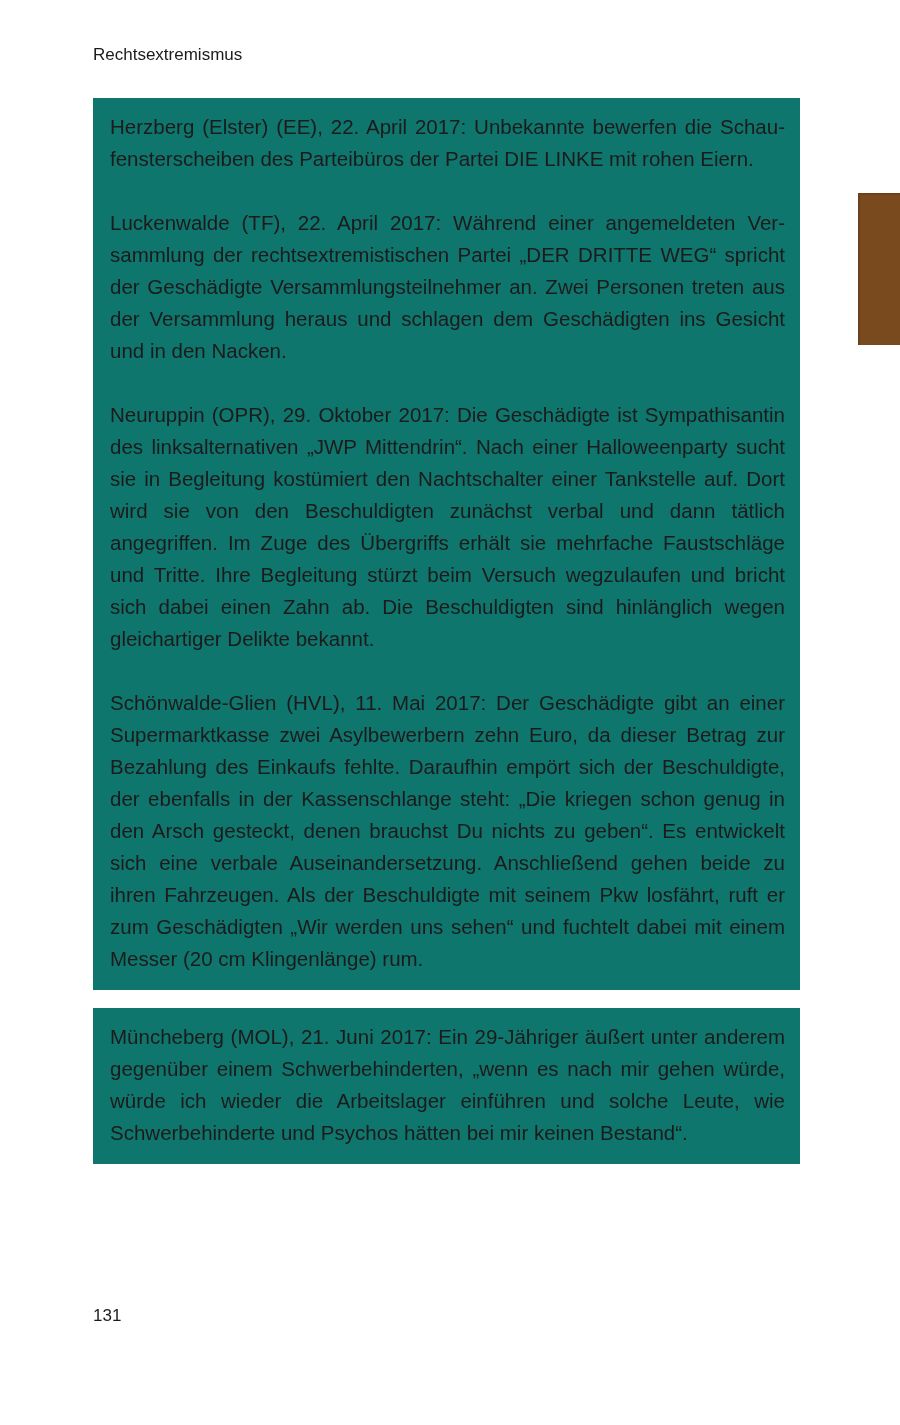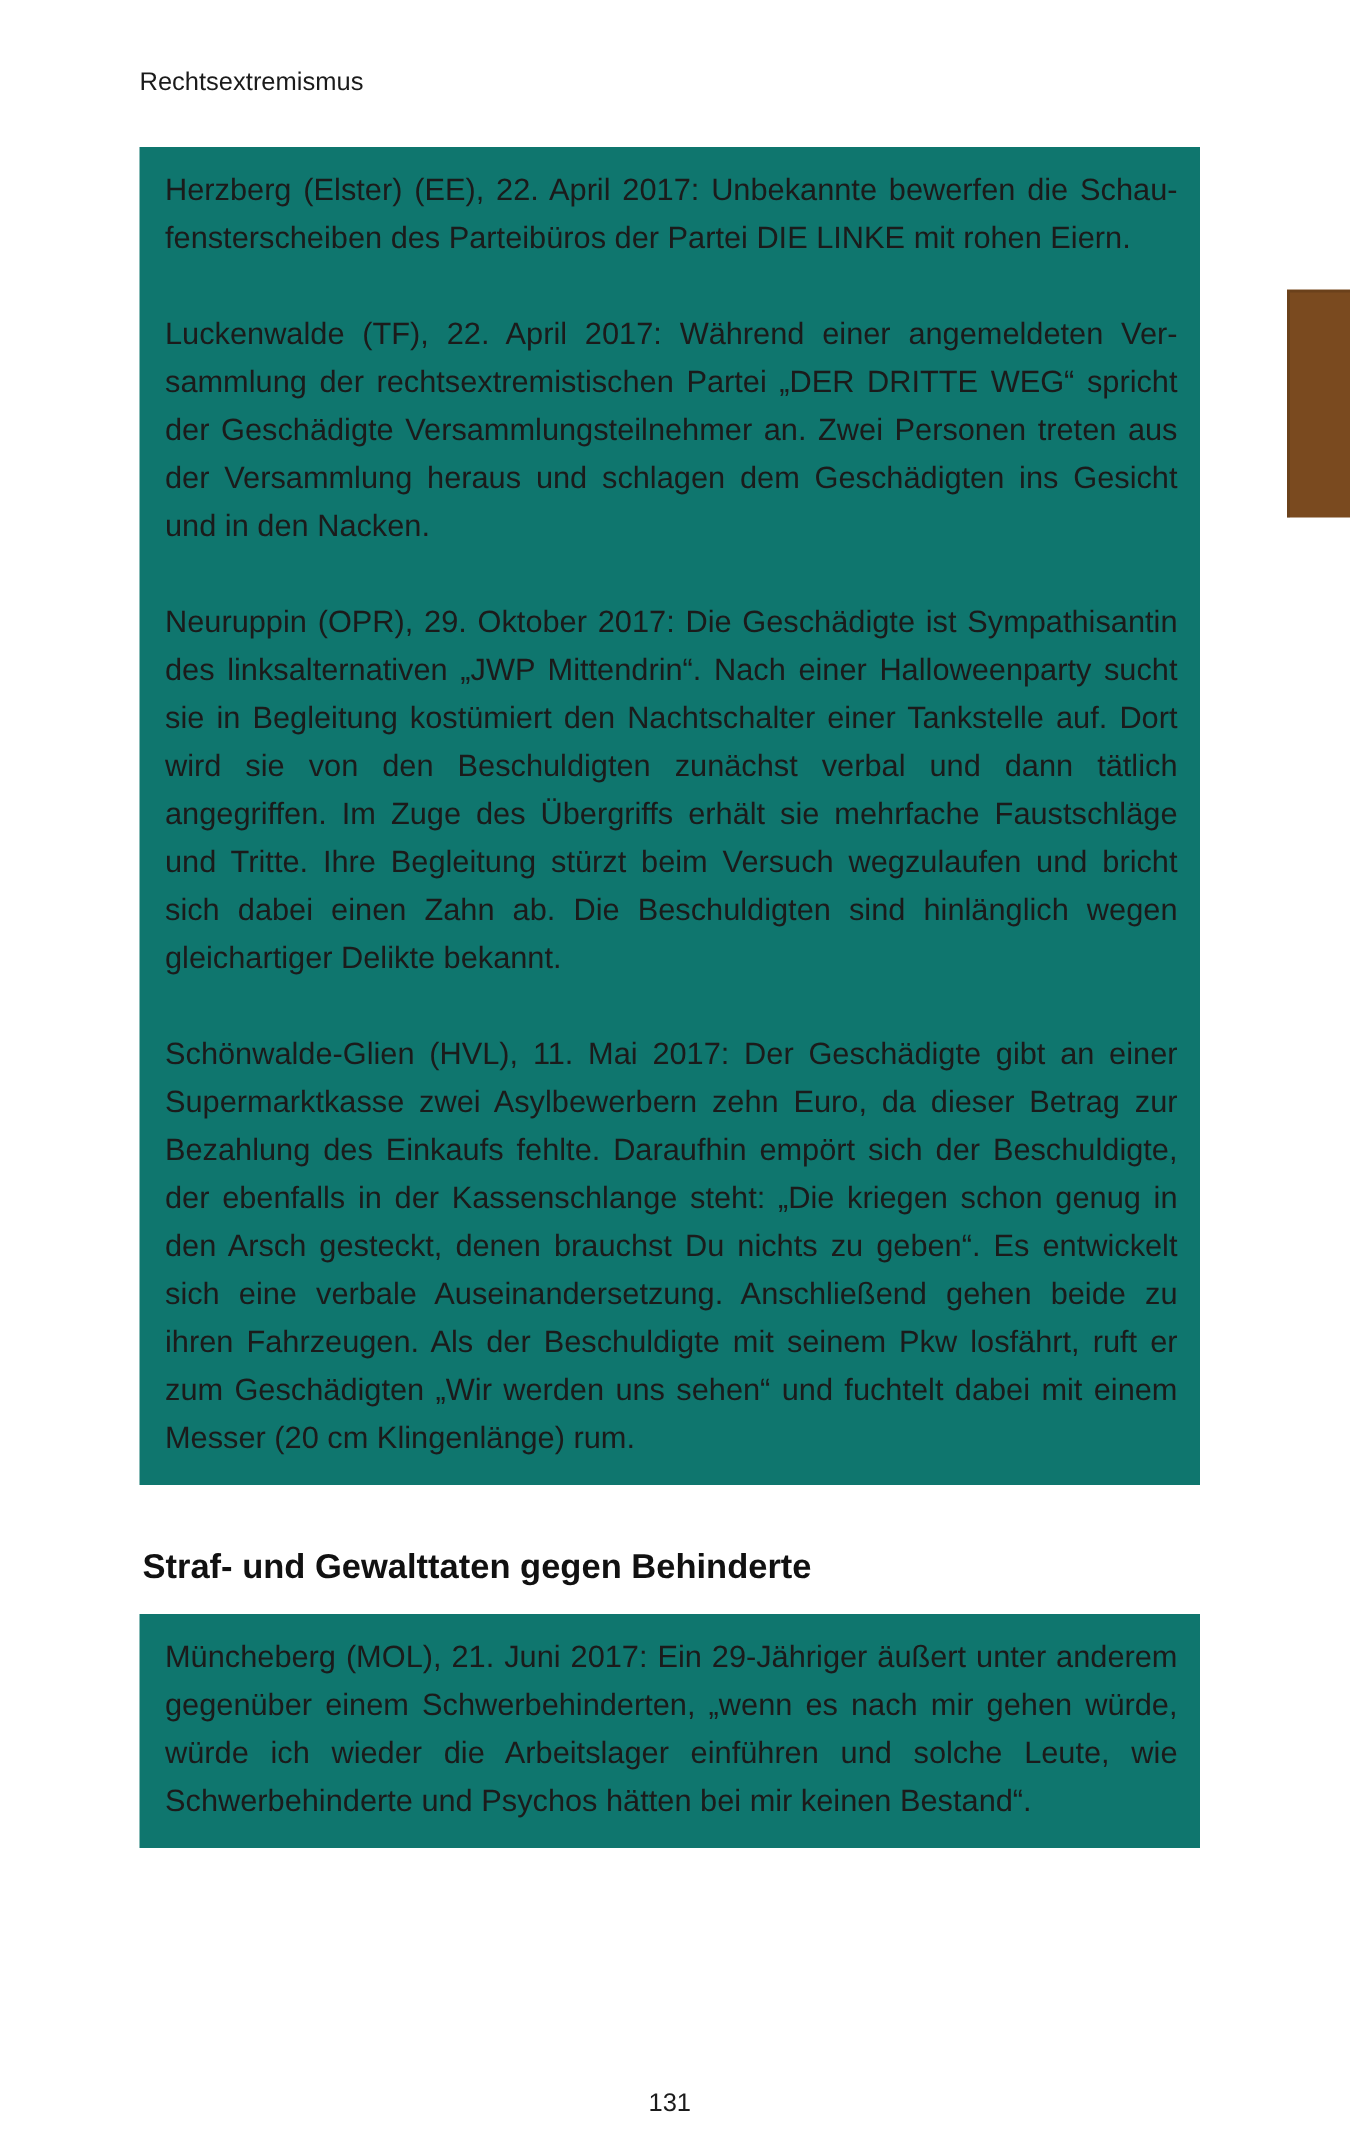--- a/index.html
+++ b/index.html
@@ -59,24 +59,23 @@
     position: absolute;
     top: 193px;
     right: 0;
     width: 42px;
     height: 152px;
     background: #7a4a1f;
     box-shadow: inset 2px 2px 0 rgba(0,0,0,0.12);
   }
   .page-number {
     position: absolute;
-    top: 1392px;
+    top: 1306px;
     left: 93px;
     width: 707px;
-    text-align: center;
     font-size: 17px;
     line-height: 20px;
   }
 </style>
 </head>
 <body>
 
 <header class="page-header">
   <span>Rechtsextremismus</span>
 </header>
@@ -85,21 +84,20 @@
 
 <main class="content">
 
   <section class="incident-block first">
     <p>Herzberg (Elster) (EE), 22. April 2017: Unbekannte bewerfen die Schau­fensterscheiben des Parteibüros der Partei DIE LINKE mit rohen Eiern.</p>
     <p>Luckenwalde (TF), 22. April 2017: Während einer angemeldeten Ver­sammlung der rechtsextremistischen Partei „DER DRITTE WEG“ spricht der Geschädigte Versammlungsteilnehmer an. Zwei Personen treten aus der Versammlung heraus und schlagen dem Geschädigten ins Gesicht und in den Nacken.</p>
     <p>Neuruppin (OPR), 29. Oktober 2017: Die Geschädigte ist Sympathisan­tin des linksalternativen „JWP Mittendrin“. Nach einer Halloweenparty sucht sie in Begleitung kostümiert den Nachtschalter einer Tankstelle auf. Dort wird sie von den Beschuldigten zunächst verbal und dann tätlich angegriffen. Im Zuge des Übergriffs erhält sie mehrfache Faust­schläge und Tritte. Ihre Begleitung stürzt beim Versuch wegzulaufen und bricht sich dabei einen Zahn ab. Die Beschuldigten sind hinlänglich wegen gleichartiger Delikte bekannt.</p>
     <p>Schönwalde-Glien (HVL), 11. Mai 2017: Der Geschädigte gibt an einer Supermarktkasse zwei Asylbewerbern zehn Euro, da dieser Betrag zur Bezahlung des Einkaufs fehlte. Daraufhin empört sich der Beschuldigte, der ebenfalls in der Kassenschlange steht: „Die kriegen schon genug in den Arsch gesteckt, denen brauchst Du nichts zu geben“. Es entwickelt sich eine verbale Auseinandersetzung. Anschließend gehen beide zu ihren Fahrzeugen. Als der Beschuldigte mit seinem Pkw losfährt, ruft er zum Geschädigten „Wir werden uns sehen“ und fuchtelt dabei mit einem Messer (20 cm Klingenlänge) rum.</p>
   </section>
 
-  <h2 class="section-heading">Straf- und Gewalttaten gegen Behinderte</h2>
 
   <section class="incident-block second">
     <p>Müncheberg (MOL), 21. Juni 2017: Ein 29-Jähriger äußert unter ande­rem gegenüber einem Schwerbehinderten, „wenn es nach mir gehen würde, würde ich wieder die Arbeitslager einführen und solche Leute, wie Schwerbehinderte und Psychos hätten bei mir keinen Bestand“.</p>
   </section>
 
 </main>
 
 <footer class="page-number">131</footer>
 
 </body></html>

